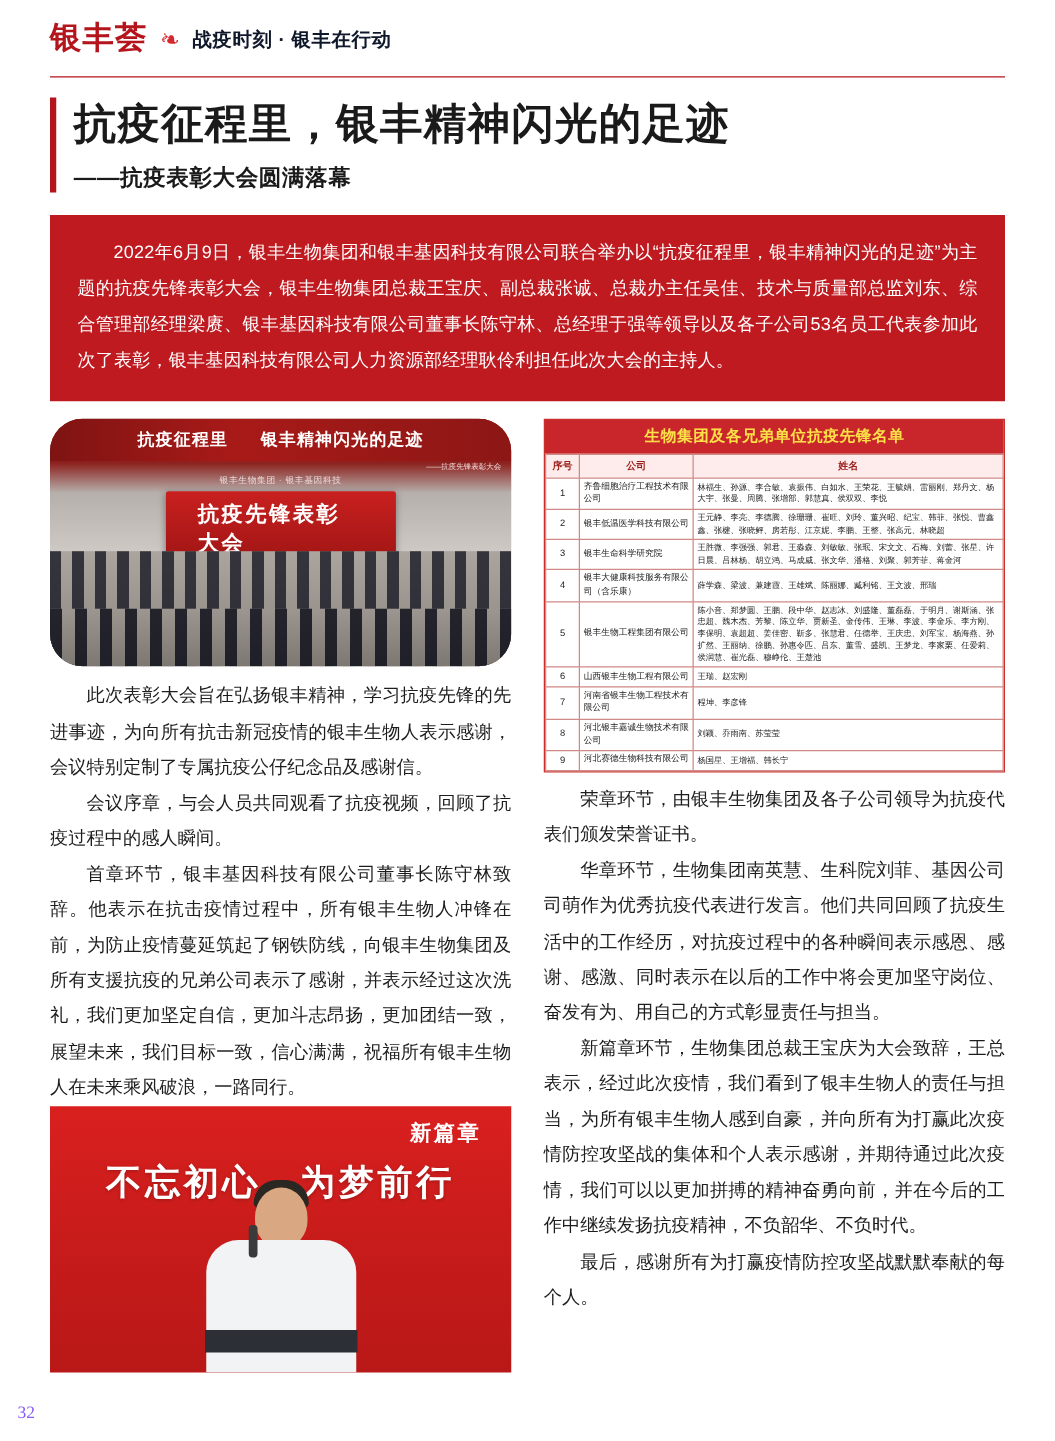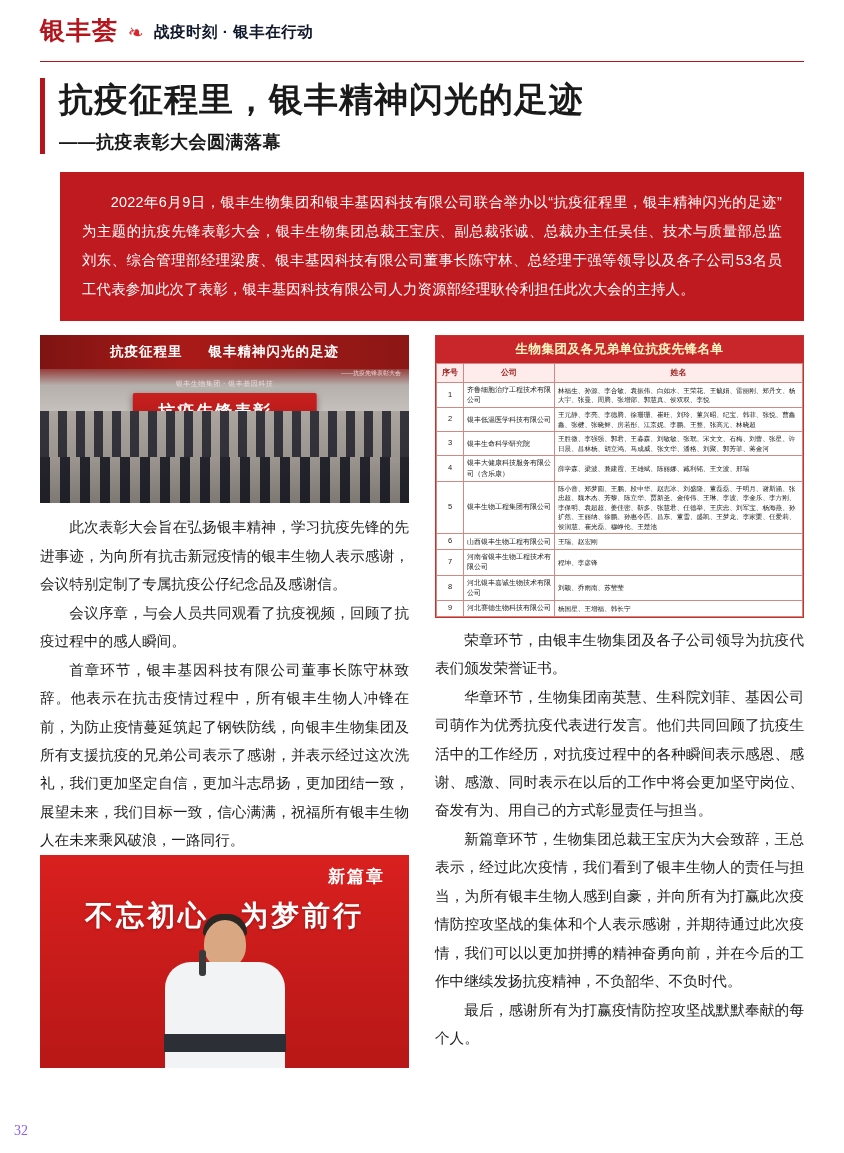--- a/index.html
+++ b/index.html
@@ -93,41 +93,41 @@
   .lead-box {
     margin-top: 18px;
     background: #c01a21;
     color: #ffffff;
     padding: 16px 22px 18px 22px;
     font-size: 14.4px;
     line-height: 2.0;
     text-align: justify;
     text-justify: inter-ideograph;
     letter-spacing: 0.2px;
-    margin-left: 20px;
   }
   .lead-box p { margin: 0; text-indent: 2em; }
 
   
   .columns {
     display: flex;
     gap: 26px;
     margin-top: 14px;
   }
   .col { width: 369px; }
 
   
   .photo {
     position: relative;
     width: 100%;
     overflow: hidden;
   }
   .photo1 {
-    height: 168px;
+    height: 198px;
     background: linear-gradient(#6d1a18 0%, #8d2320 18%, #b6b0ac 30%, #cfcac6 55%, #b9b3ae 75%, #8e8885 100%);
+    border-radius: 26px;
   }
   .photo1 .banner {
     position: absolute;
     top: 0; left: 0; right: 0;
     height: 34px;
     background: linear-gradient(90deg,#7e1412,#a81a18 40%,#8c1715);
     color: #fff;
     font-size: 13.5px;
     font-weight: bold;
     display: flex;
@@ -258,21 +258,21 @@
     background: #3a3a3a;
     border-radius: 3px;
   }
 
   
   .table-card {
     border: 1px solid #c9302c;
   }
   .table-title {
     background: #c8262b;
-    color: #fef9c3;
+    color: #fde047;
     font-size: 12.5px;
     font-weight: bold;
     text-align: center;
     padding: 5px 12px;
     letter-spacing: .5px;
   }
   table.honor {
     width: 100%;
     border-collapse: collapse;
     font-size: 6.6px;

